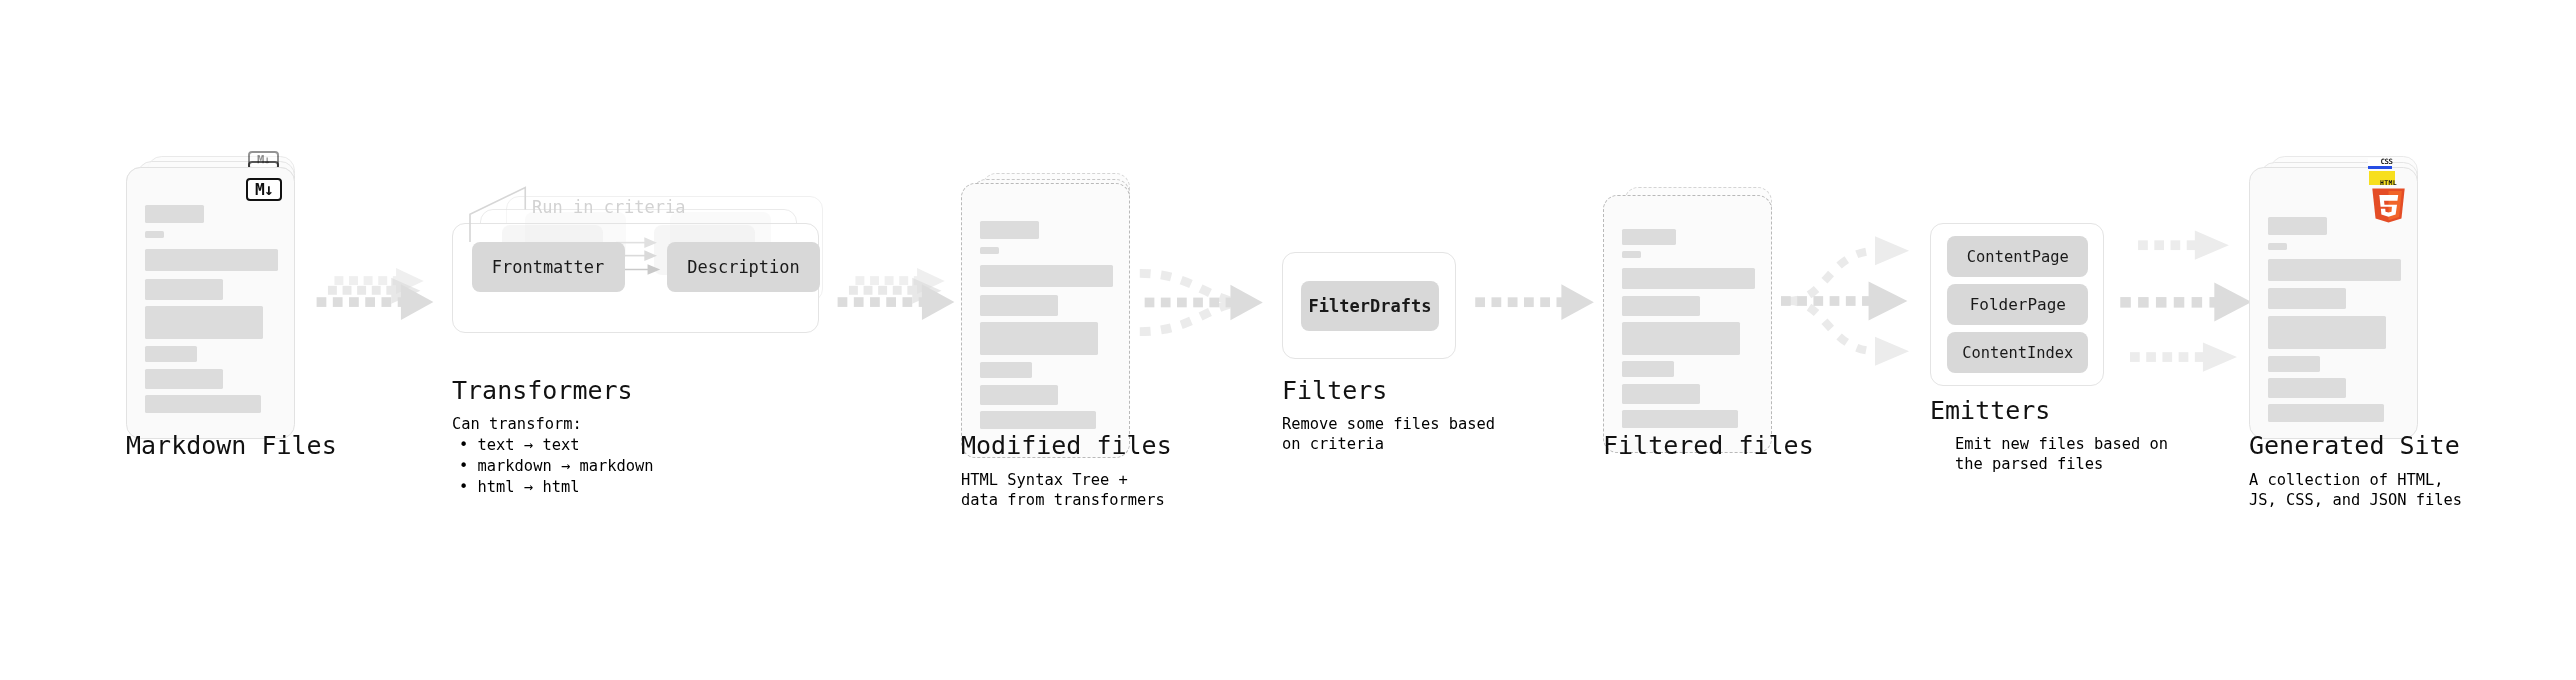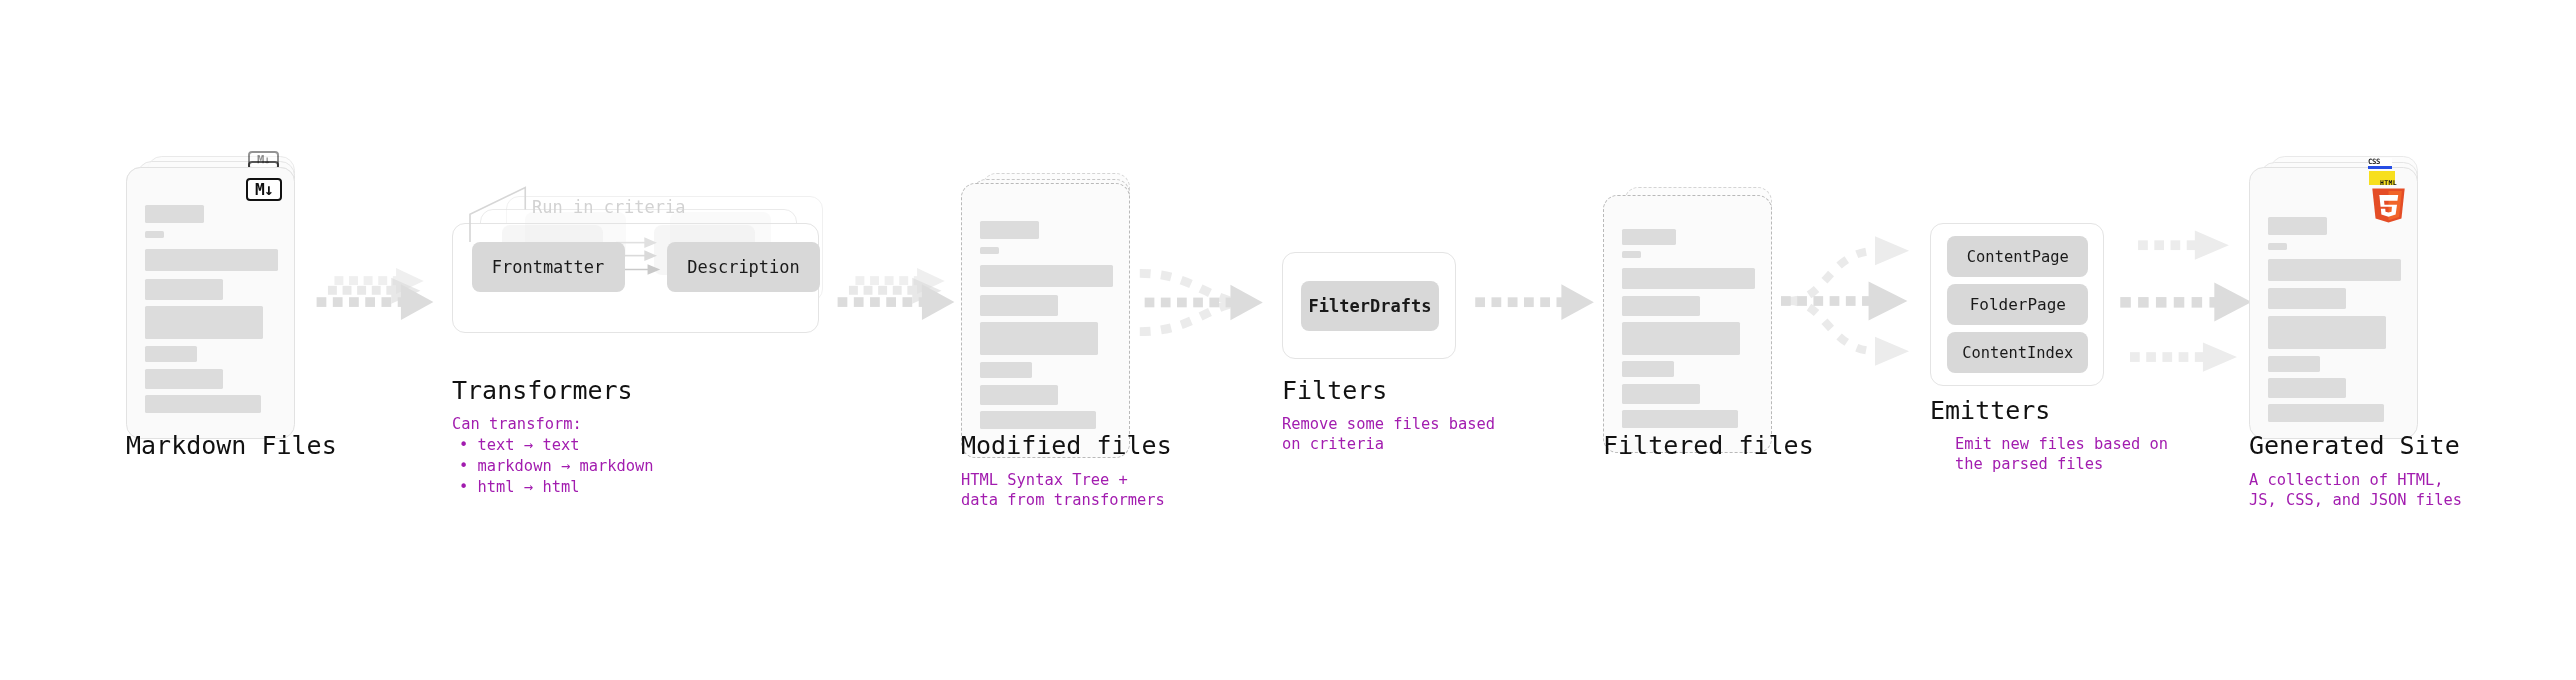--- a/index.html
+++ b/index.html
@@ -30,21 +30,21 @@
   
   .md-badge {
     position: absolute; border: 2.4px solid #111; border-radius: 4.1px;
     background: #fff; color: #111;
     font-weight: 700; display: flex; align-items: center;
     justify-content: center; letter-spacing: -0.8px;
   }
 
   
   .js-badge { position: absolute; background: #f7df1e; }
-  .css-badge { position: absolute; background: #fff; text-align: left; }
+  .css-badge { position: absolute; background: #fff; text-align: right; }
   .css-badge .cssword {
     font-size: 7.3px; font-weight: 700; color: #222; line-height: 7.3px;
     letter-spacing: -0.4px;
   }
   .css-badge .cssbar { height: 3.3px; background: #264de4; margin-top: 0.8px; }
 
   
   .gbox {
     position: absolute; border: 1.6px solid #e4e4e4;
     border-radius: 13px; background: rgba(255,255,255,0.55);
@@ -59,21 +59,21 @@
   }
   .pill.ghost { opacity: .35; background: #e4e4e4; }
   .pill.ghost2 { opacity: .2; background: #e8e8e8; }
 
   
   .title {
     position: absolute; color: #111; font-size: 25px;
     letter-spacing: 0px; white-space: nowrap; line-height: 29px;
   }
   .subtitle {
-    position: absolute; color: #a21caf; font-size: 15.4px;
+    position: absolute; color: #000000; font-size: 15.4px;
     line-height: 20.3px; white-space: pre-line;
   }
   .note {
     position: absolute; color: #d2d2d2; font-size: 17px; white-space: nowrap;
   }
 
   svg { position: absolute; overflow: visible; }
   .arrowsvg { pointer-events: none; }
 </style>
 </head>

